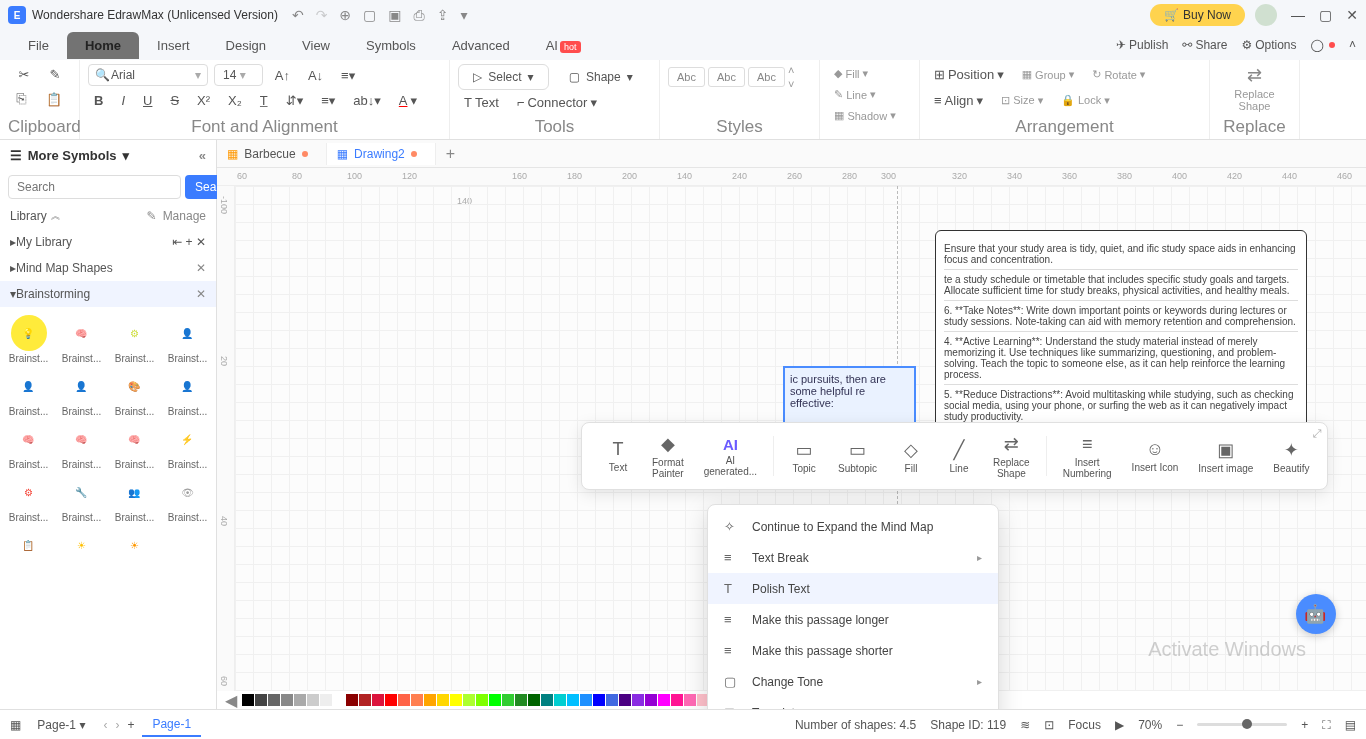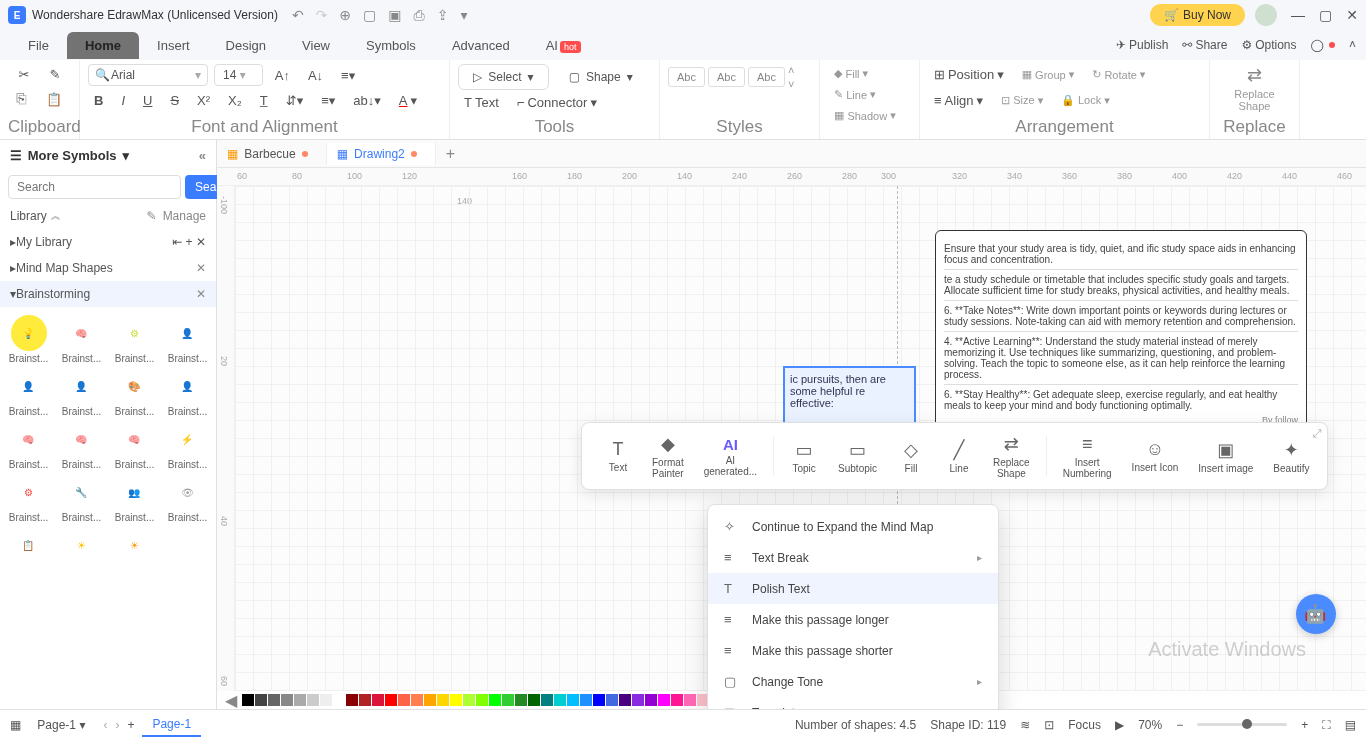--- a/index.html
+++ b/index.html
@@ -422,20 +422,21 @@
         <span style="top: 490px;">60</span>
       </div>
     <div class="canvas">
       <div class="guide-v" style="left:662px"></div>
       <div class="subtopic-box">ic pursuits, then are some helpful re effective:</div>
       <div class="notes-box">
         <div class="note-item">Ensure that your study area is tidy, quiet, and ific study space aids in enhancing focus and concentration.</div>
         <div class="note-item">te a study schedule or timetable that includes specific study goals and targets. Allocate sufficient time for study breaks, physical activities, and healthy meals.</div>
         <div class="note-item">6. **Take Notes**: Write down important points or keywords during lectures or study sessions. Note-taking can aid with memory retention and comprehension.</div>
         <div class="note-item">4. **Active Learning**: Understand the study material instead of merely memorizing it. Use techniques like summarizing, questioning, and problem-solving. Teach the topic to someone else, as it can help reinforce the learning process.</div>
+        <div class="note-item">5. **Reduce Distractions**: Avoid multitasking while studying, such as checking social media, using your phone, or surfing the web as it can negatively impact study productivity.</div>
         <div class="note-item" style="border:none">6. **Stay Healthy**: Get adequate sleep, exercise regularly, and eat healthy meals to keep your mind and body functioning optimally.</div>
         <div style="text-align:right;font-size:9px;color:#888">By follow</div>
       </div>
     </div>
 
     <div class="float-toolbar">
       <span class="ft-close">⤢</span>
       <div id="ft-items"></div>
     <div class="ft-item">
           <span class="ico">T</span>

